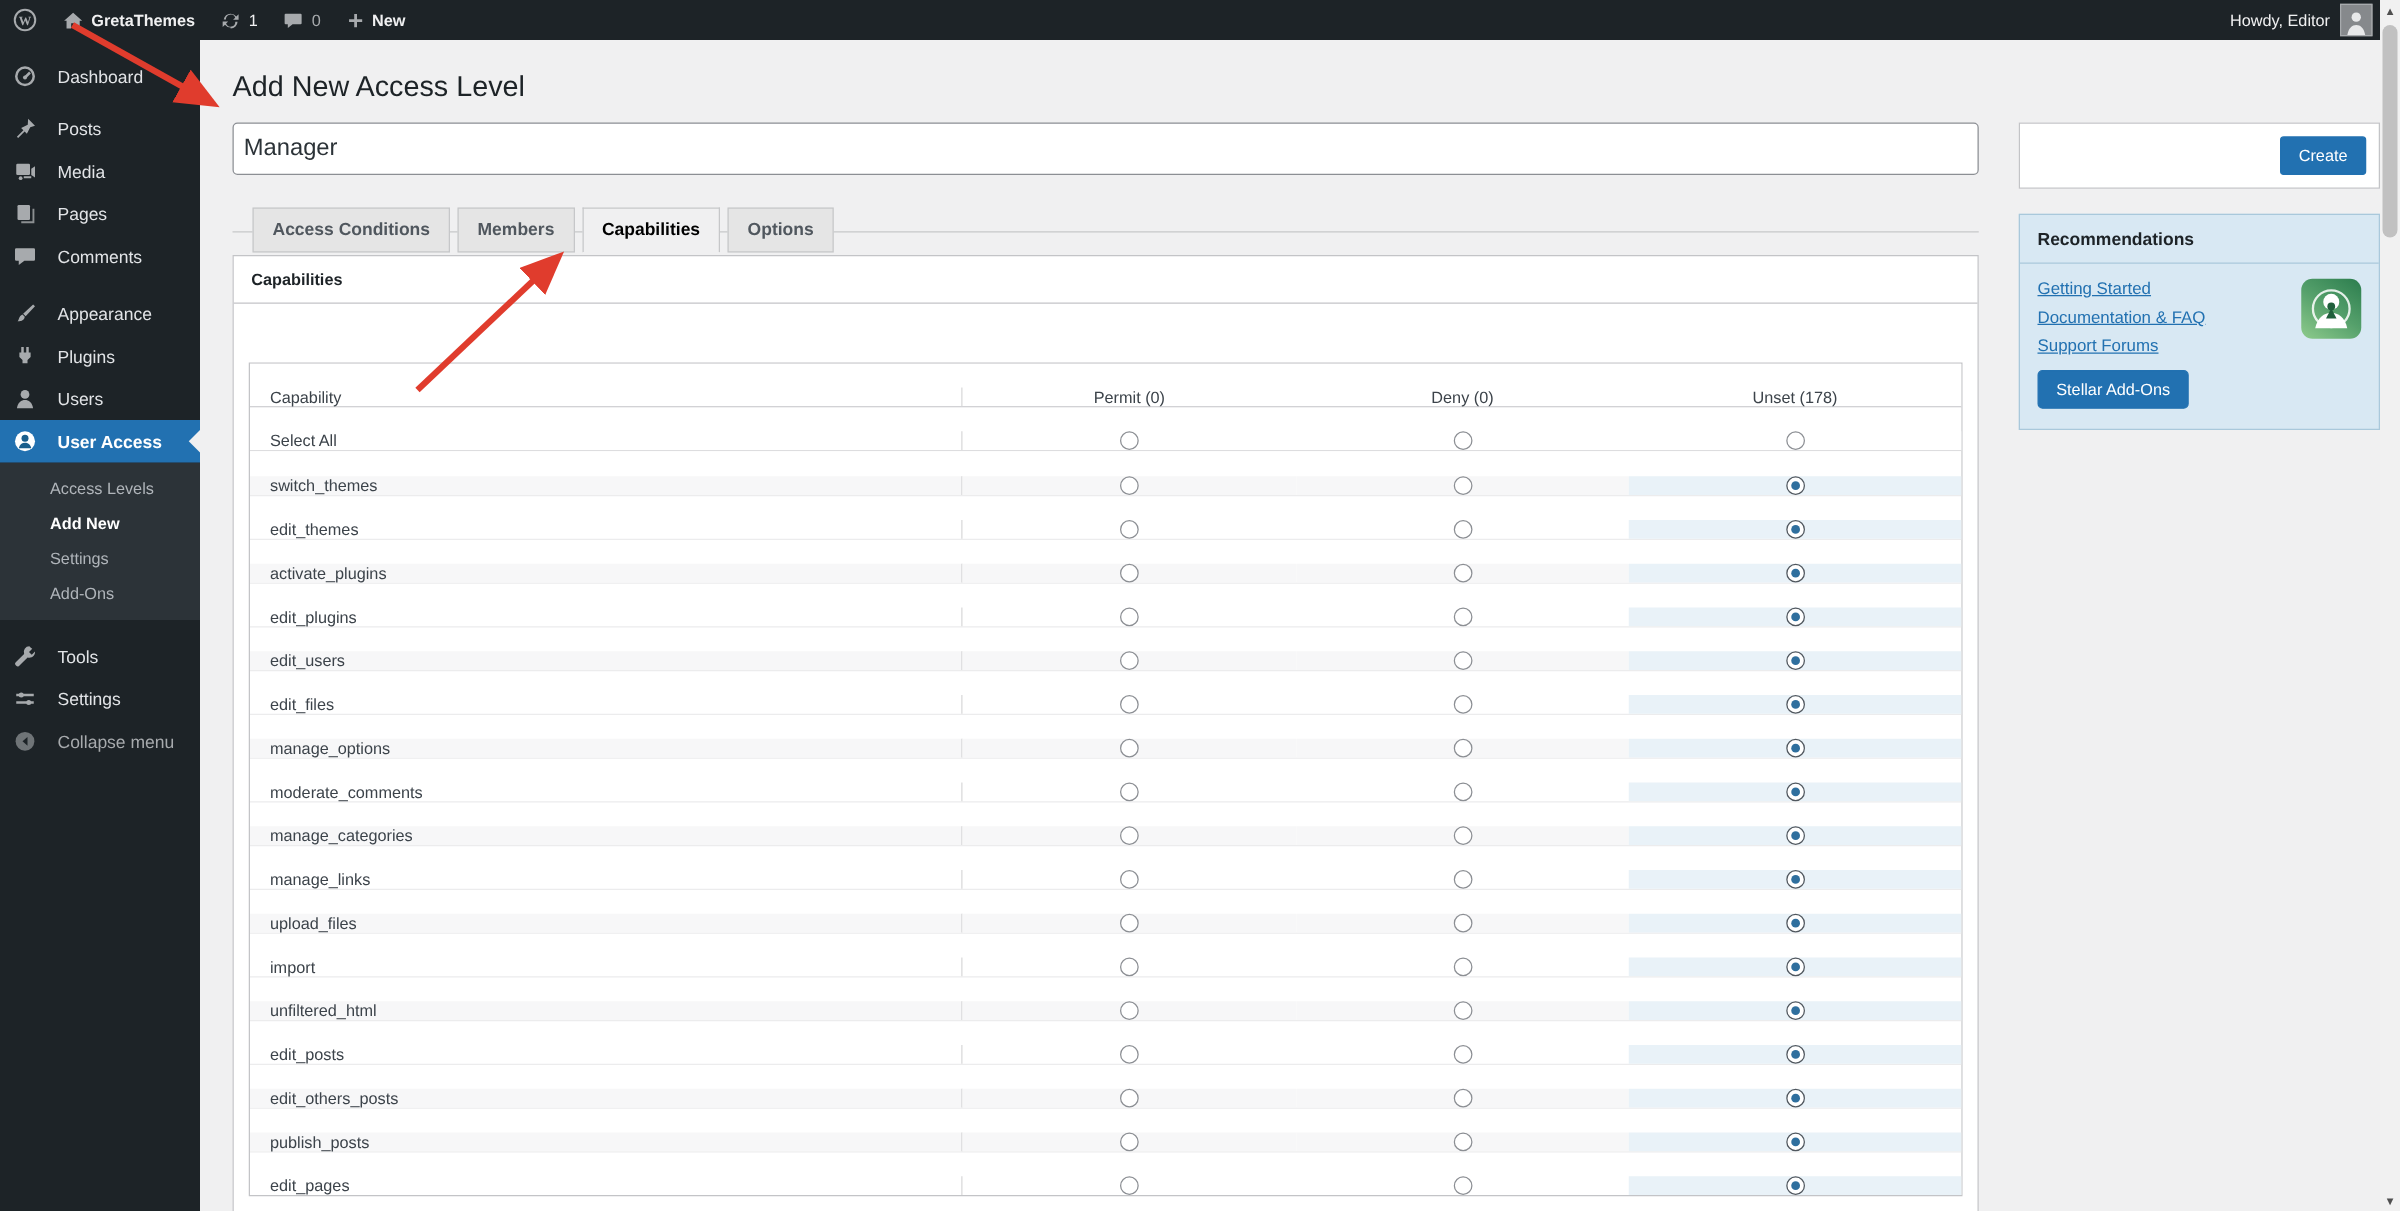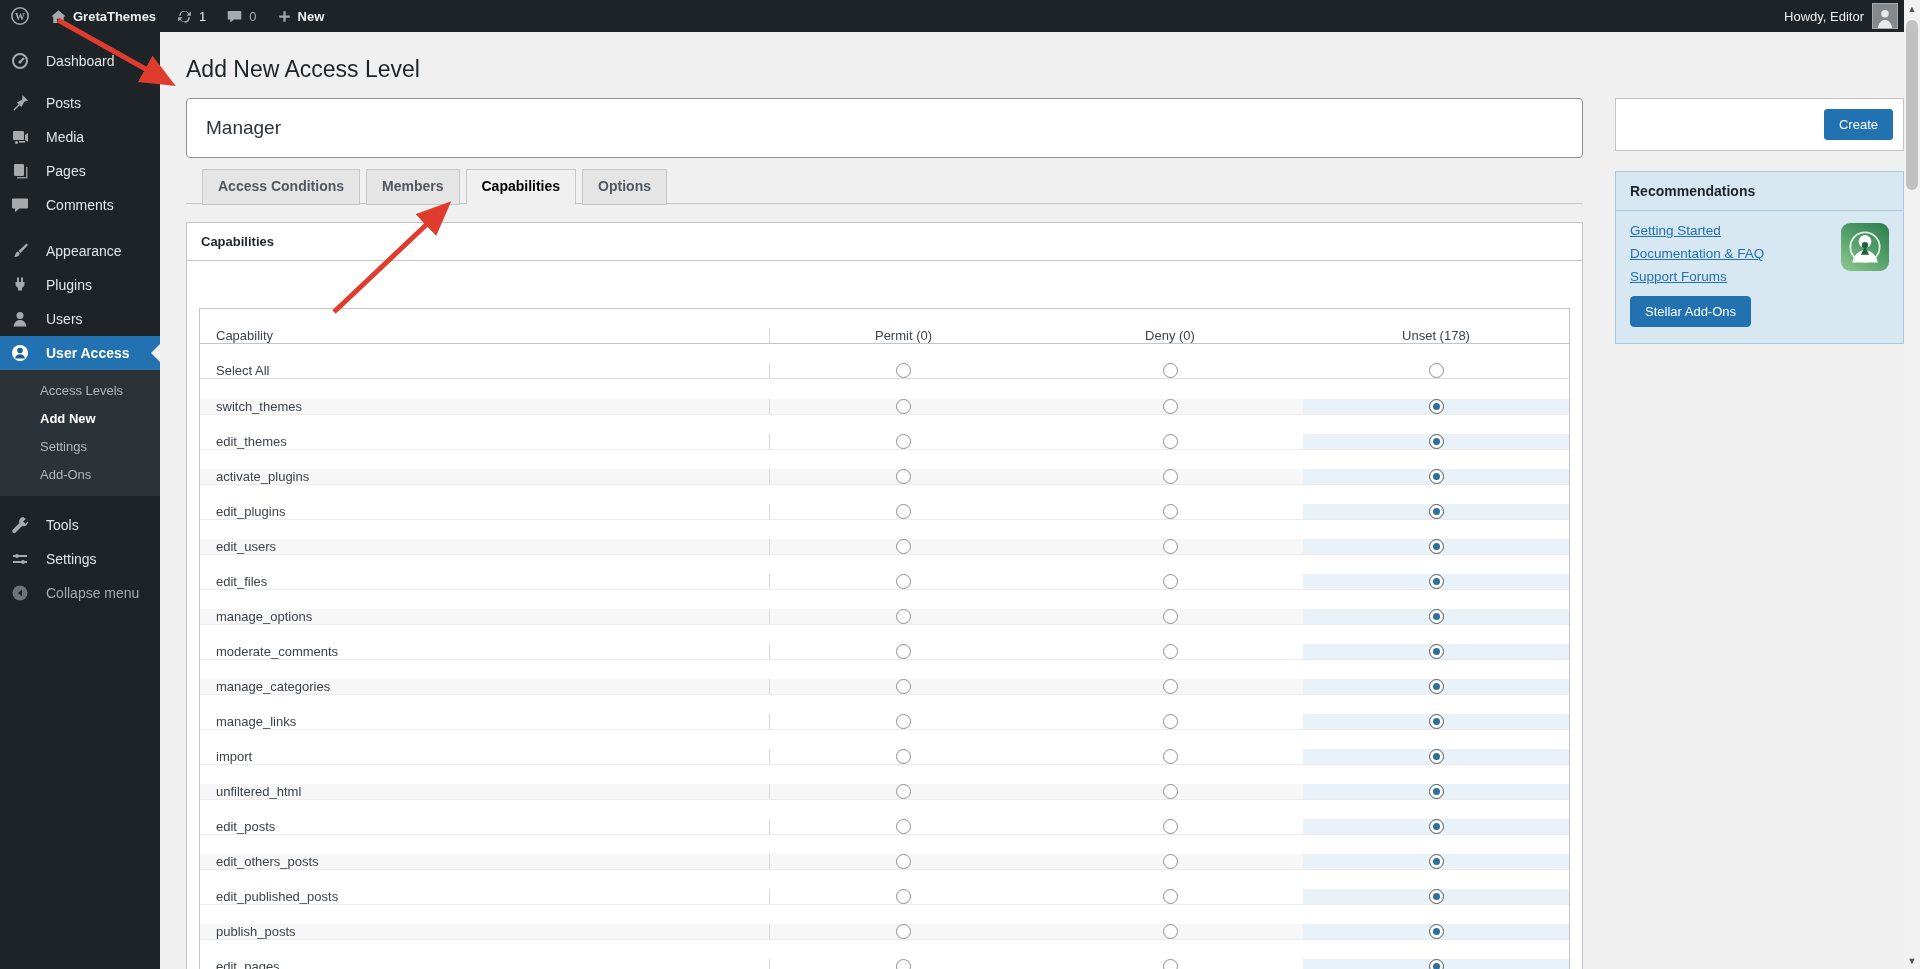--- a/index.html
+++ b/index.html
@@ -32,25 +32,25 @@
   .sm-item.current{color:#fff;font-weight:700;}
   .m-item.dim{color:#a7aaad;}
 
   
   .content{position:absolute;top:32px;left:160px;width:1744px;height:937px;padding:23px 0 0 26px;}
   h1.page-title{font-size:23px;font-weight:400;margin:0 0 14px 0;color:#1d2327;line-height:29px;}
   .cols{display:flex;align-items:flex-start;}
   .main-col{width:1397px;}
   .side-col{width:293px;margin-left:32px;}
 
-  .name-input{width:100%;height:60px;border:1px solid #8c8f94;border-radius:4px;background:#fff;
-              font-size:19px;color:#2c3338;padding:0 19px;font-family:inherit;}
+  .name-input{width:100%;height:42px;border:1px solid #8c8f94;border-radius:4px;background:#fff;
+              font-size:19px;color:#2c3338;padding:0 8px;font-family:inherit;}
 
   .tabs{margin-top:9px;border-bottom:1px solid #c6c7c9;padding-left:16px;display:flex;}
-  .tab{position:relative;top:2px;margin-right:6px;padding:8px 15px;font-size:14px;font-weight:600;
+  .tab{position:relative;top:17px;margin-right:6px;padding:8px 15px;font-size:14px;font-weight:600;
        background:#e5e5e5;border:1px solid #c6c7c9;color:#50575e;cursor:pointer;}
   .tab.active{background:var(--page_bg,#f0f0f1);border-bottom-color:var(--page_bg,#f0f0f1);color:#000;padding-bottom:10px;}
 
   .panel{margin-top:18px;background:#fff;border:1px solid var(--panel_border,#c3c4c7);}
   .panel-head{padding:11px 14px;font-size:13px;font-weight:700;border-bottom:1px solid var(--panel_border,#c3c4c7);color:#1d2327;}
   .panel-body{padding:12px;}
   .cap-table{margin-top:35px;border:1px solid var(--panel_border,#c3c4c7);}
   .trow{display:flex;height:35px;align-items:flex-end;background:#fff;}
   .c-cap{width:570px;display:flex;align-items:center;padding-left:16px;border-right:1px solid #d9d9da;color:#3c434a;}
   .c-col{display:flex;align-items:center;justify-content:center;color:#3c434a;}
@@ -379,20 +379,32 @@
     <div class="c-col c-permit">
                     <span class="radio"></span>
                   </div>
     <div class="c-col c-deny">
                     <span class="radio"></span>
                   </div>
     <div class="c-col c-unset">
                     <span class="radio checked"></span>
                   </div>
   </div>
+                <div class="trow data alt">
+    <div class="c-cap">upload_files</div>
+    <div class="c-col c-permit">
+                    <span class="radio"></span>
+                  </div>
+    <div class="c-col c-deny">
+                    <span class="radio"></span>
+                  </div>
+    <div class="c-col c-unset">
+                    <span class="radio checked"></span>
+                  </div>
+  </div>
                 <div class="trow data">
     <div class="c-cap">import</div>
     <div class="c-col c-permit">
                     <span class="radio"></span>
                   </div>
     <div class="c-col c-deny">
                     <span class="radio"></span>
                   </div>
     <div class="c-col c-unset">
                     <span class="radio checked"></span>
@@ -417,32 +429,20 @@
                   </div>
     <div class="c-col c-deny">
                     <span class="radio"></span>
                   </div>
     <div class="c-col c-unset">
                     <span class="radio checked"></span>
                   </div>
   </div>
                 <div class="trow data alt">
     <div class="c-cap">edit_others_posts</div>
-    <div class="c-col c-permit">
-                    <span class="radio"></span>
-                  </div>
-    <div class="c-col c-deny">
-                    <span class="radio"></span>
-                  </div>
-    <div class="c-col c-unset">
-                    <span class="radio checked"></span>
-                  </div>
-  </div>
-                <div class="trow data">
-    <div class="c-cap">edit_published_posts</div>
     <div class="c-col c-permit">
                     <span class="radio"></span>
                   </div>
     <div class="c-col c-deny">
                     <span class="radio"></span>
                   </div>
     <div class="c-col c-unset">
                     <span class="radio checked"></span>
                   </div>
   </div>

